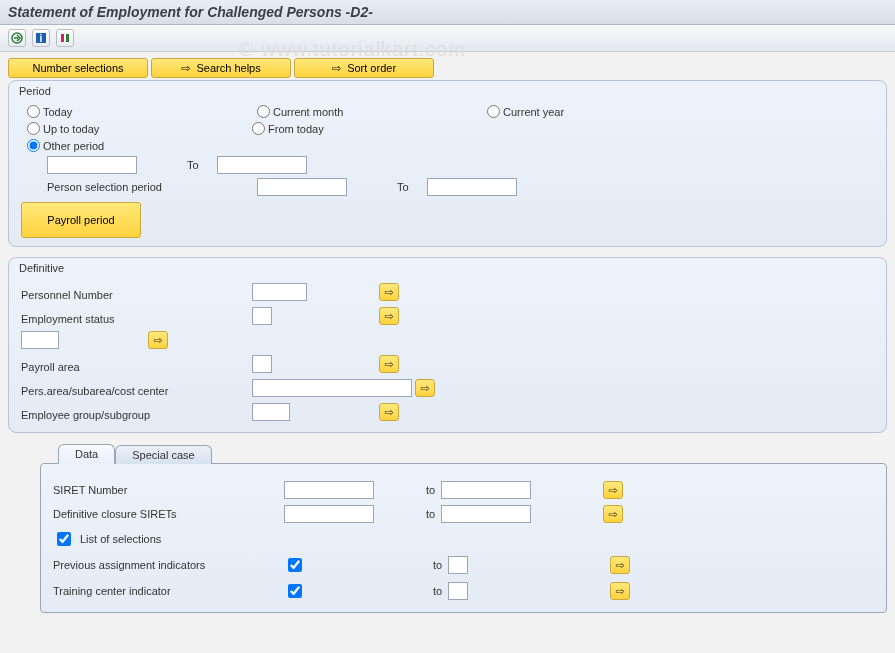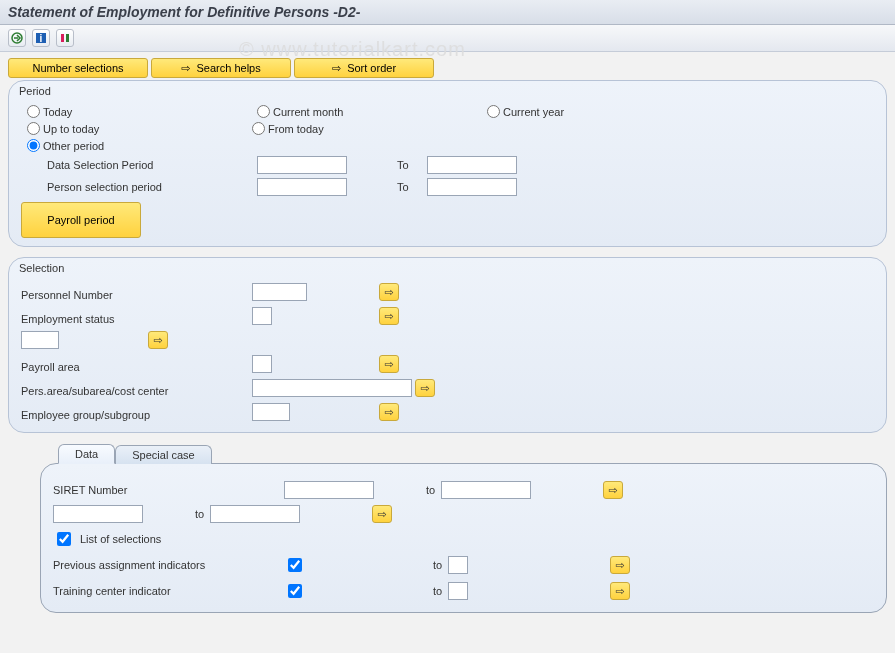--- a/index.html
+++ b/index.html
@@ -57,21 +57,21 @@
   .yellow-arrow {
     background: linear-gradient(#ffe97a,#ffd23e);
     border:1px solid #c9a93b;
     border-radius:3px;
     width:20px; height:18px;
     display:inline-flex; align-items:center; justify-content:center;
     cursor:pointer;
   }
   .groupbox {
     border: 1px solid #b7c3d6;
-    border-radius: 16px;
+    border-radius: 8px;
     background: linear-gradient(#eef3fa,#e4ebf5);
     margin-bottom: 10px;
     padding: 0 8px 8px 8px;
   }
   .group-title {
     font-size: 11px;
     margin: 2px 0 6px 2px;
     padding-top: 2px;
   }
   .radio-row { display:flex; gap:120px; padding:2px 10px; align-items:center; }
@@ -109,42 +109,42 @@
     top:1px;
     font-size:11px;
   }
   .tab.active {
     background: linear-gradient(#f8fbff,#e9f0fa);
     border-bottom:1px solid #e9f0fa;
     z-index:2;
   }
   .tabpanel {
     border:1px solid #9aa5b5;
-    border-radius:16px;
+    border-radius:4px;
     background: linear-gradient(#eef3fa,#e4ebf5);
     padding:14px 8px 8px 8px;
   }
   .data-row { display:flex; align-items:center; padding:3px 4px; gap:6px; }
   .data-label { width:225px; }
   .cb { width:14px; height:14px; }
   .watermark {
     position:absolute;
     top:38px; left:239px;
     color: rgba(220,220,220,0.85);
     font-size:20px;
     font-family: Liberation Sans, sans-serif;
     letter-spacing:1px;
     pointer-events:none;
   }
 </style>
 </head>
 <body>
 
 <div class="title-bar">
-  <span>Statement of Employment for Definitive Persons -D2-</span>
+  <span>Statement of Employment for Challenged Persons -D2-</span>
 </div>
 
 <div class="toolbar">
   <span class="tb-icon" title="Execute">
     <svg width="12" height="12">
         <circle cx="6" cy="6" r="5" fill="none" stroke="#2e7d32" stroke-width="1.5"></circle>
         <path d="M3 6h4M6 3l3 3-3 3" stroke="#2e7d32" stroke-width="1.5" fill="none"></path>
       </svg>
   </span>
   <span class="tb-icon">
@@ -207,40 +207,39 @@
       </label>
     </div>
     <div style="padding:2px 10px;">
       <label class="radio">
         <input type="radio" name="period" checked="" style="">
           <span>Other period</span>
       </label>
     </div>
 
     <div class="indent">
-      <span class="field-label">Data Selection Period</span>
       <input class="txt w90" value="" style="">
       <span class="to-label">To</span>
       <input class="txt w90" value="" style="">
     </div>
     <div class="indent">
       <span class="field-label">Person selection period</span>
       <input class="txt w90" value="" style="">
       <span class="to-label">To</span>
       <input class="txt w90" value="" style="">
     </div>
     <div style="padding:4px 4px 0 4px;">
       <button class="yellow-btn small">
         <span>Payroll period</span>
       </button>
     </div>
   </div>
 
   <div class="groupbox">
-    <div class="group-title">Selection</div>
+    <div class="group-title">Definitive</div>
 
     <div class="sel-row">
       <span class="sel-label">Personnel Number</span>
       <input class="txt w55" style="">
       <span style="width:60px"></span>
       <span class="yellow-arrow">⇨</span>
     </div>
     <div class="sel-row">
       <span class="sel-label">Employment status</span>
       <input class="txt w20" style="">
@@ -281,20 +280,21 @@
       <div class="data-row">
         <span class="data-label">SIRET Number</span>
         <input class="txt w90" style="">
         <span style="width:40px"></span>
         <span>to</span>
         <input class="txt w90" style="">
         <span style="width:60px"></span>
         <span class="yellow-arrow">⇨</span>
       </div>
       <div class="data-row">
+        <span class="data-label">Definitive closure SIRETs</span>
         <input class="txt w90" style="">
         <span style="width:40px"></span>
         <span>to</span>
         <input class="txt w90" style="">
         <span style="width:60px"></span>
         <span class="yellow-arrow">⇨</span>
       </div>
       <div class="data-row">
         <input type="checkbox" class="cb" checked="" style="">
         <span>List of selections</span>

